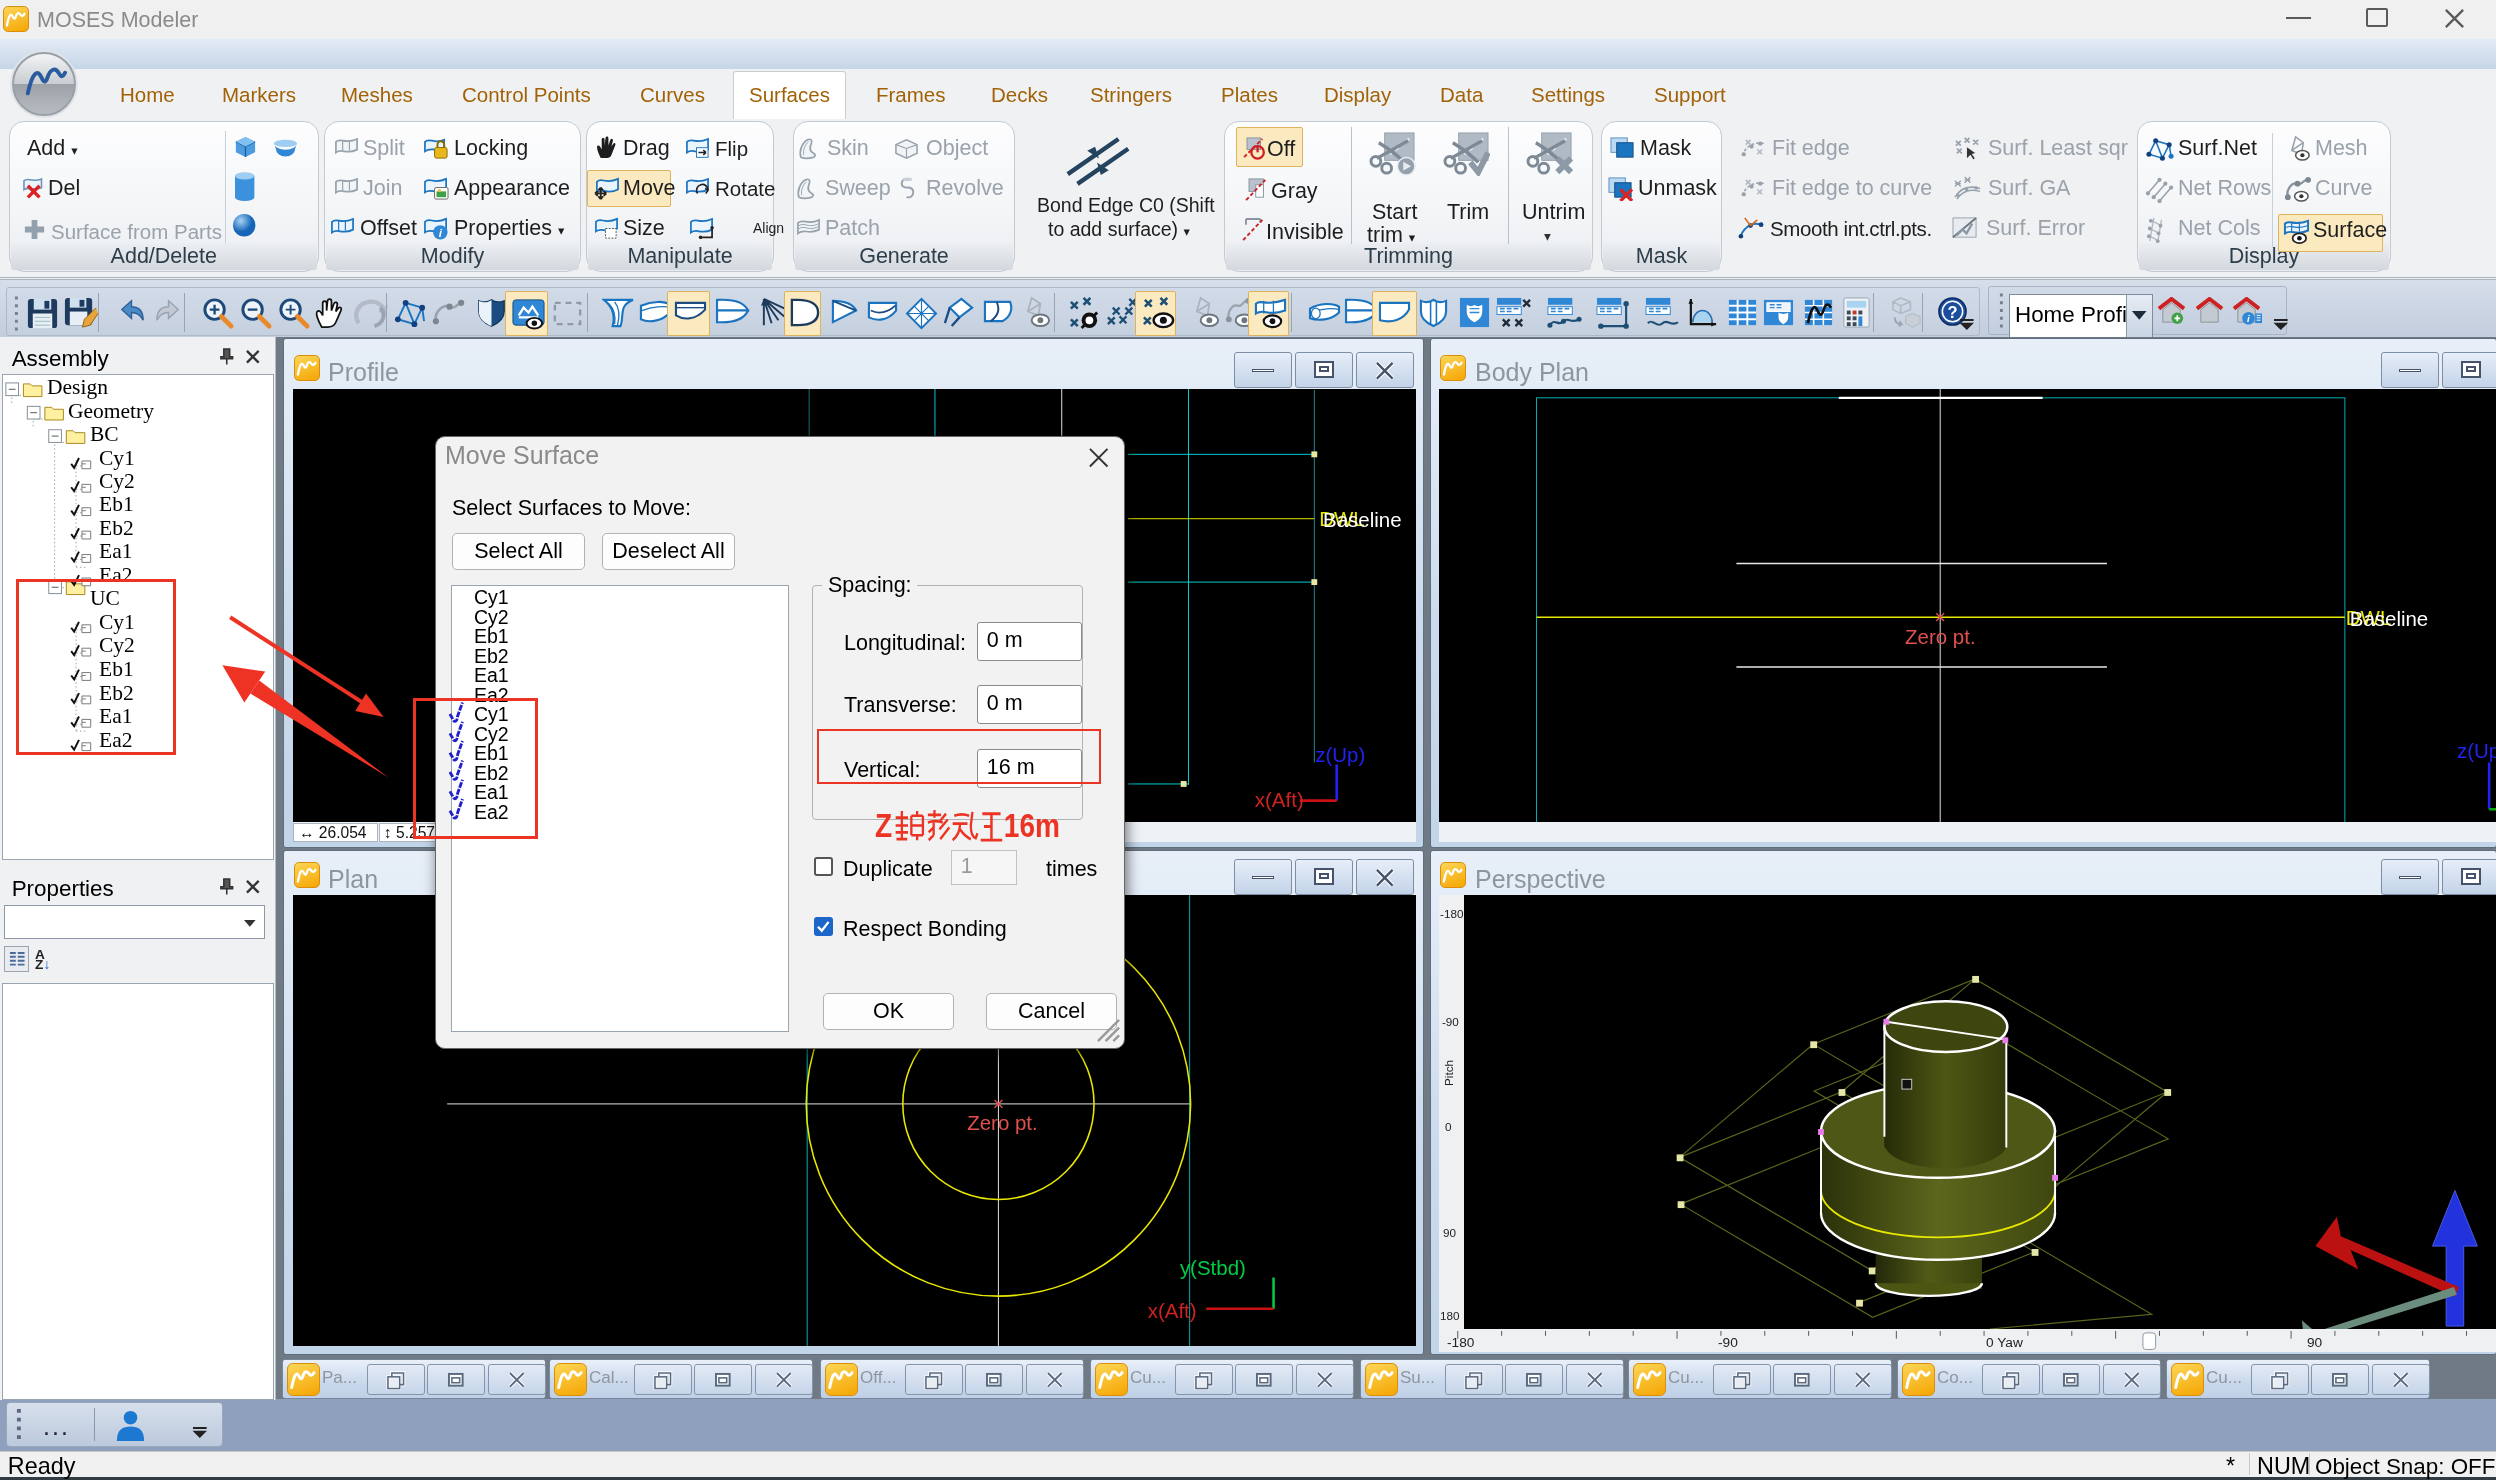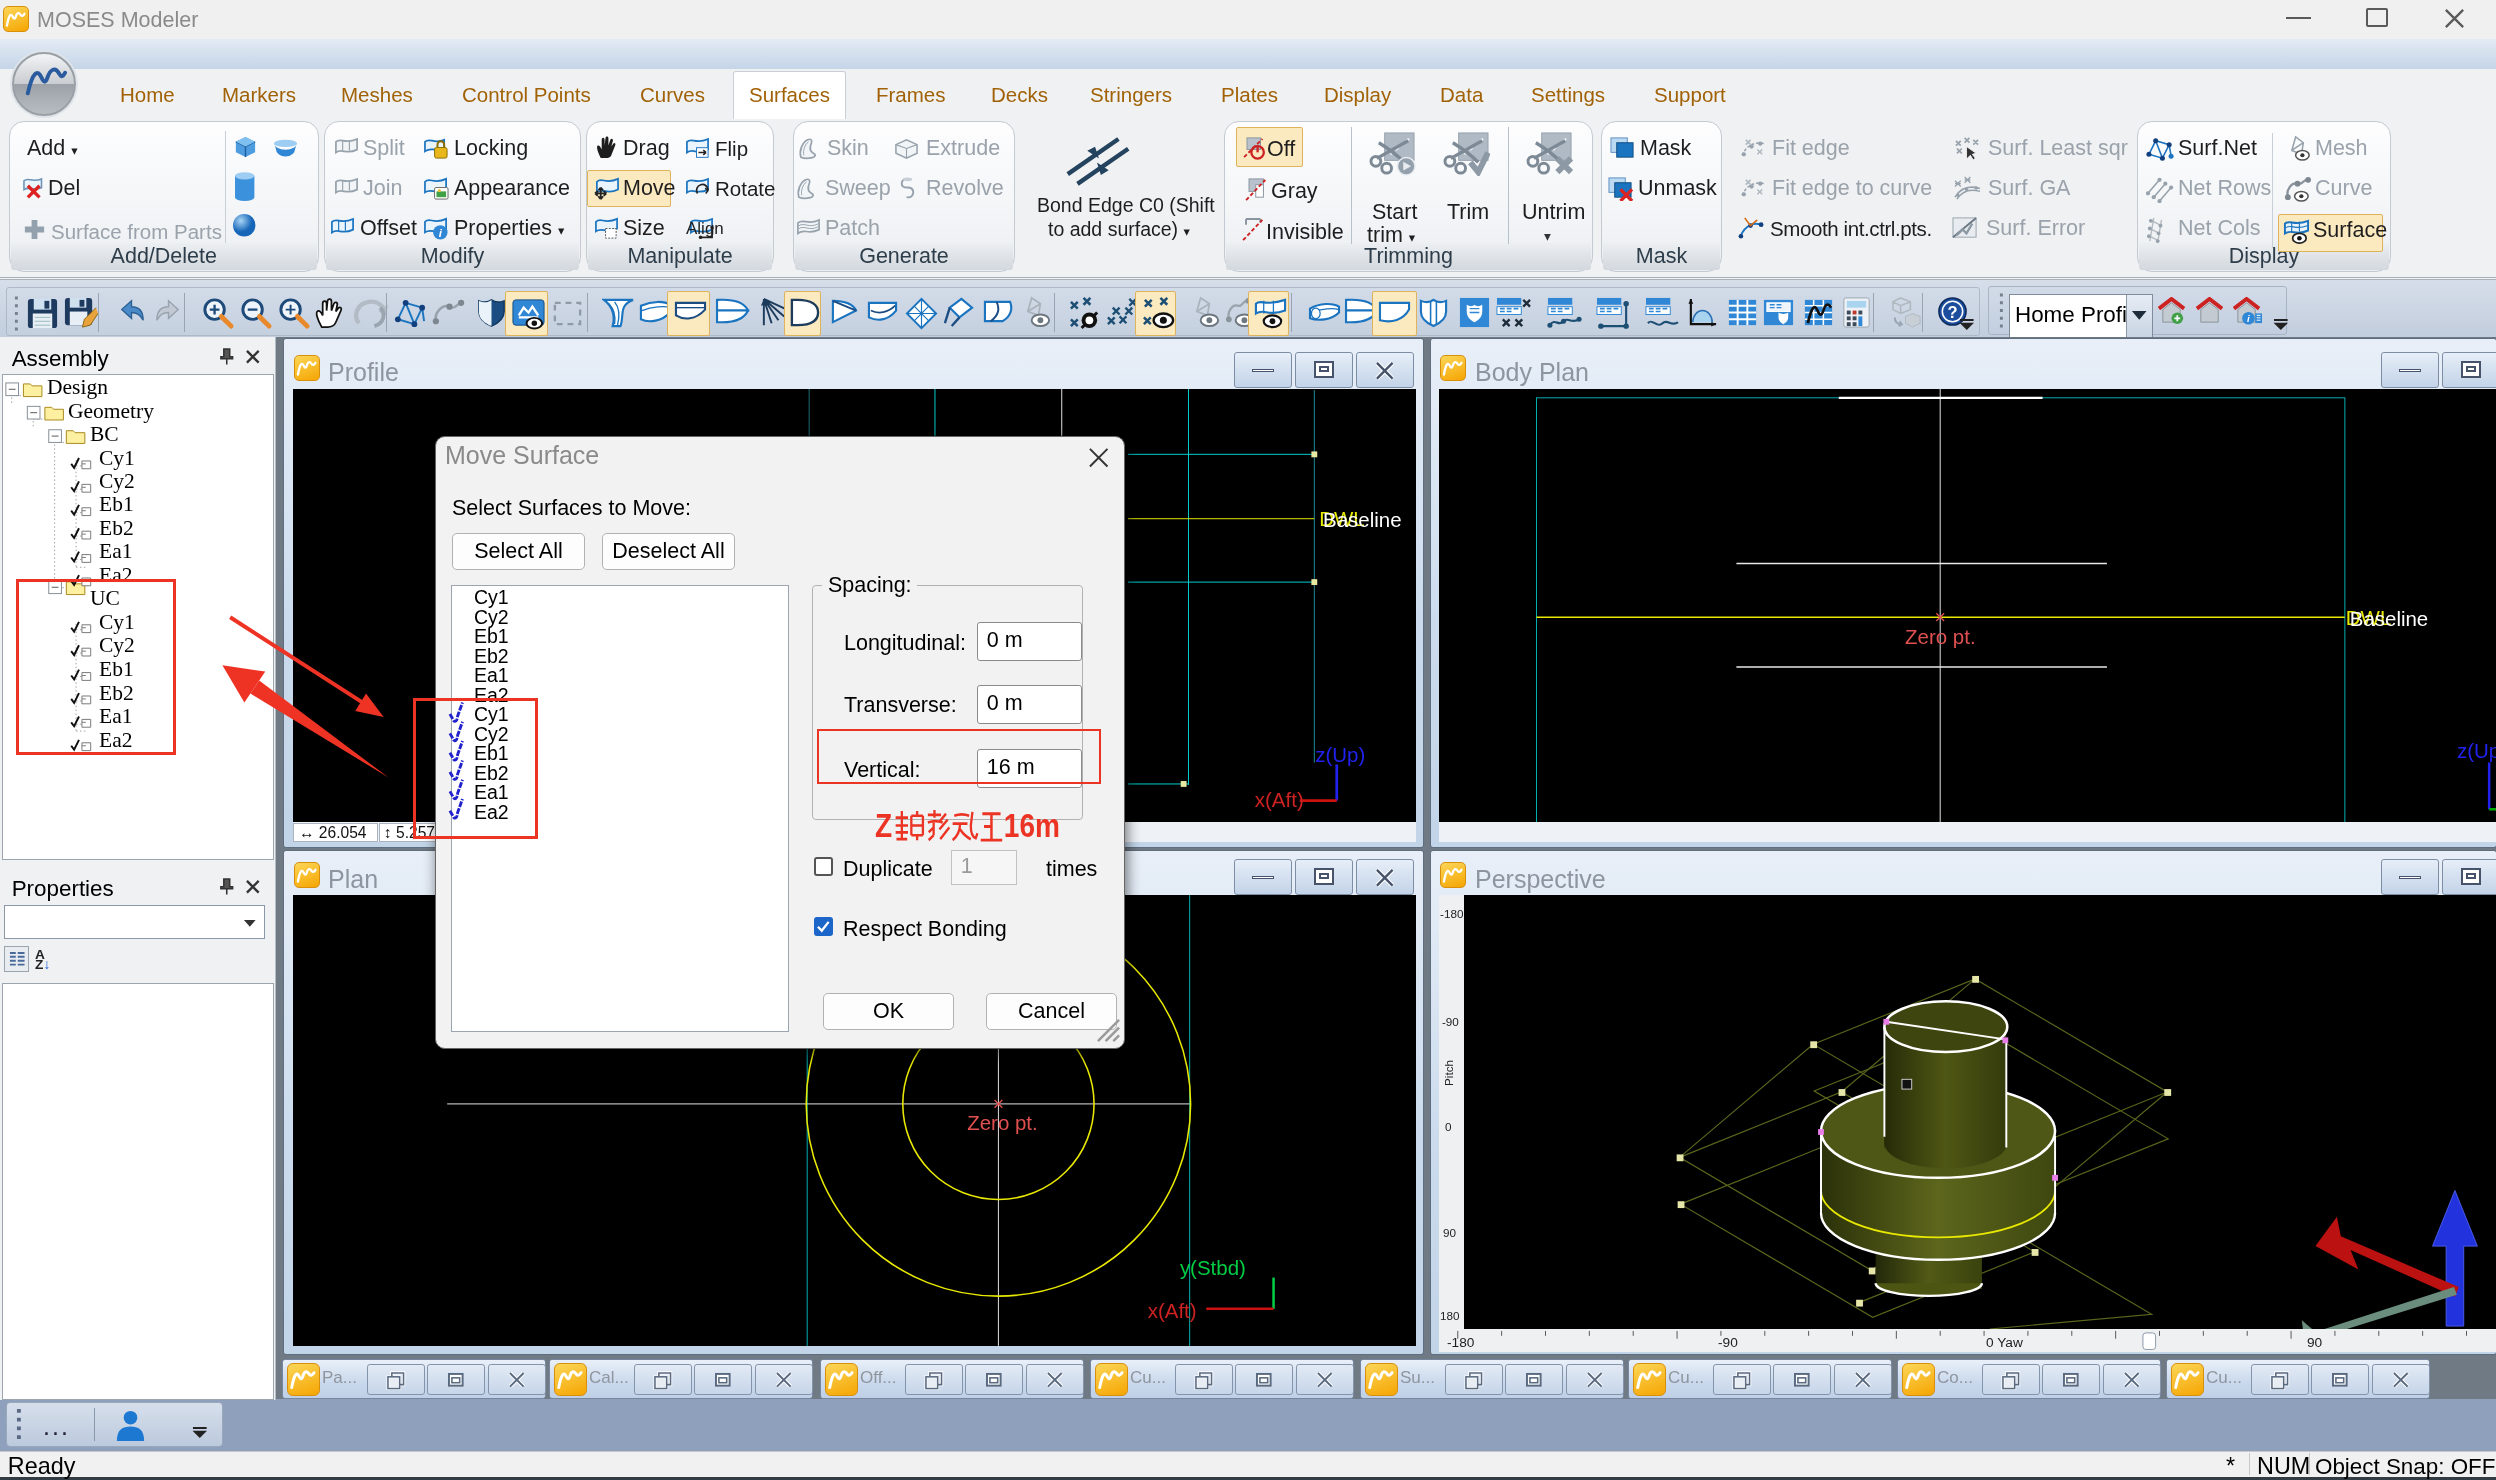--- a/index.html
+++ b/index.html
@@ -167,21 +167,21 @@
       <path d="M13 18 A6 6 0 1 1 24 15" fill="none" stroke="#222" stroke-width="1.8"></path>
       <path d="M24 15 L21 12.5 M24 15 L21.5 18" stroke="#222" stroke-width="1.6" fill="none"></path>
     </svg>
 <div class="ri" style="left:715px;top:177px;font-size:20.5px">Rotate</div>
 <svg class="ab" style="left:689px;top:216px" width="25" height="23.4" viewBox="0 0 26 24">
       <path d="M2 6 C7 1 11 9 24 3 L24 14 C12 20 9 12 2 17 Z" fill="#eaf4fc" stroke="#1b74c0" stroke-width="1.8"></path>
       <path d="M12 22 L24 22 M24 12 L24 23" stroke="#222" stroke-width="1.8"></path>
       <circle cx="12" cy="22" r="1.8" fill="#222"></circle>
       <circle cx="24" cy="12" r="1.8" fill="#222"></circle>
     </svg>
-<div class="ri" style="left:686px;top:217px;font-size:17px">Align</div>
+<div class="ri" style="left:753px;top:217px;font-size:14px">Align</div>
 
 <div class="grp" style="left:793px;top:121px;width:222px;height:151px">
       <div class="glbl">Generate</div>
     </div>
 <svg class="ab" style="left:798px;top:136px" width="25" height="25" viewBox="0 0 26 26">
       <path d="M3 22 C1 16 4 7 10 4 C13 2.5 15 4 14 7 C12 12 12 16 16 18 C19 19.5 18 22 15 22.5 C11 23.5 6 23.5 3 22 Z" fill="#f2f5f8" stroke="#97a2ac" stroke-width="1.8"></path>
       <path d="M6 20 C5 15 7 9 11 6" stroke="#97a2ac" fill="none"></path>
     </svg>
 <div class="ri rd" style="left:827px;top:137px">Skin</div>
 <svg class="ab" style="left:796px;top:176px" width="25" height="25" viewBox="0 0 26 26">
@@ -191,21 +191,21 @@
 <div class="ri rd" style="left:825px;top:177px">Sweep</div>
 <svg class="ab" style="left:796px;top:216px" width="25" height="23.4" viewBox="0 0 26 24">
       <path d="M2 7 C8 2 12 10 24 4 L24 14 C12 20 9 12 2 18 Z" fill="#f2f5f8" stroke="#97a2ac" stroke-width="1.8"></path>
       <path d="M3 10 C9 6 13 13 23 8 M3 13 C9 9 13 16 23 11" stroke="#97a2ac" stroke-width="1" fill="none"></path>
     </svg>
 <div class="ri rd" style="left:825px;top:217px">Patch</div>
 <svg class="ab" style="left:893px;top:136px" width="27" height="25" viewBox="0 0 28 26">
       <path d="M3 9 L14 4 L25 9 L25 18 L14 23 L3 18 Z" fill="#f2f5f8" stroke="#97a2ac" stroke-width="1.6"></path>
       <path d="M3 9 L14 13 L25 9 M14 13 L14 23" stroke="#97a2ac" stroke-width="1.2" fill="none"></path>
     </svg>
-<div class="ri rd" style="left:926px;top:137px">Extrude</div>
+<div class="ri rd" style="left:926px;top:137px">Object</div>
 <svg class="ab" style="left:895px;top:176px" width="25" height="25" viewBox="0 0 26 26">
       <path d="M13 3 C9 3 7 5 7 8 C7 11 10 12 13 12 M13 12 C17 12 19 14 19 17 C19 21 16 23 12 22" fill="none" stroke="#97a2ac" stroke-width="2"></path>
       <ellipse cx="13" cy="3.5" rx="5" ry="2" fill="#c8cfd6"></ellipse>
     </svg>
 <div class="ri rd" style="left:926px;top:177px">Revolve</div>
 
 <svg class="ab" style="left:1058px;top:131px" width="78" height="57" viewBox="0 0 80 58">
       <path d="M10 44 L62 8 M20 54 L72 18" stroke="#24435e" stroke-width="4.5"></path>
       <path d="M30 20 L42 28 L38 16 Z" fill="#24435e"></path>
       <path d="M52 40 L40 32 L44 45 Z" fill="#24435e"></path>

